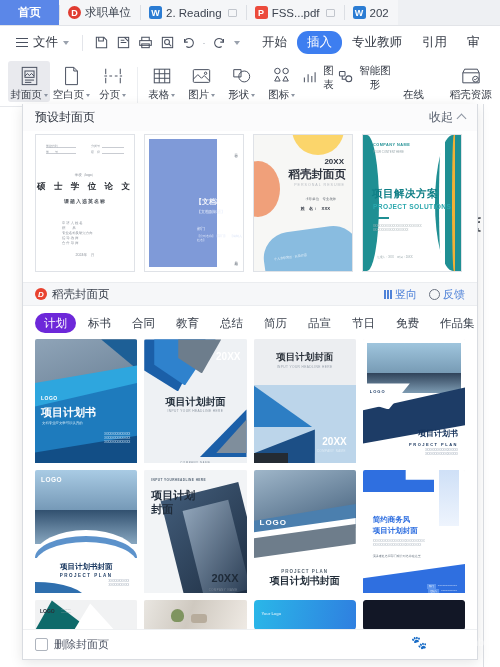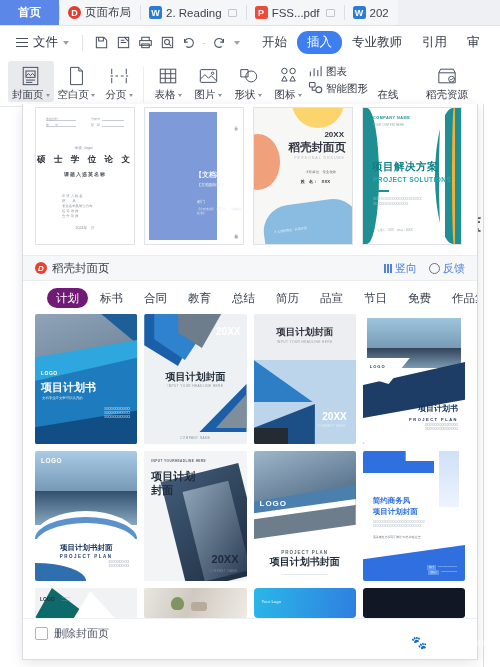--- a/index.html
+++ b/index.html
@@ -64,21 +64,21 @@
   .ritem { display:flex; flex-direction:column; align-items:center;
            justify-content:flex-start; min-width:40px; padding:3px 4px 0;
            font-size:10.5px; color:#343a45; }
   .ritem.sel { background:#e9eaee; border-radius:3px; }
   .rglyph { height:23px; display:flex; align-items:center; justify-content:center;
             color:#4a5160; }
   .rlabel { display:flex; align-items:center; gap:2px; white-space:nowrap;
             margin-top:1px; }
   .rcaret { width:0;height:0;border-left:2.5px solid transparent;
             border-right:2.5px solid transparent;border-top:3.5px solid #8d95a2; }
-  .rstack { display:flex; flex-direction:column; gap:1px; justify-content:center;
+  .rstack { display:flex; flex-direction:row; gap:1px; justify-content:center;
             padding-top:3px;text-align:center; }
   .rstack .rrow { display:flex; align-items:center; gap:3px; font-size:10.5px;
                   color:#343a45; }
   .ribdiv { width:1px; align-self:stretch; background:#eceef1; margin:6px 4px 4px; }
   .ribbon-underline { position:absolute; left:0; right:0; bottom:0; height:1px;
                       background:#e6e8ec; }
 
   
   .panel {
     position:absolute; left:22px; top:104px; width:456px; height:556px;
@@ -113,21 +113,21 @@
   .sb-right { display:flex; align-items:center; gap:12px; font-size:11px; color:#4f82d8; }
   .sb-right .it { display:flex; align-items:center; gap:3px; }
   .bars { display:inline-flex; gap:1.5px; }
   .bars i { width:1.6px; height:9px; background:#4f82d8; display:block; }
   .fb-circle { width:11px;height:11px;border:1.2px solid #6a7280;border-radius:50%;
                display:inline-block; }
 
   .cats { display:flex; align-items:center; gap:3px; padding:7px 12px 6px;
           font-size:11.5px; color:#3a414d; }
   .cat { padding:2.5px 9px; border-radius:11px; white-space:nowrap; }
-  .cat.active { background:#701a75; color:#fff;margin-left:12px; }
+  .cat.active { background:#6d28d9; color:#fff; }
 
   .grid { padding:0 12px; display:grid; grid-template-columns:repeat(4,1fr);
           gap:7px; overflow:hidden; }
   .card { width:100%; height:130px; background:#f2f4f7; position:relative;
           overflow:hidden; border-radius:2px; }
   .card.short { height:30px; }
 
   
   .fill { position:absolute; inset:0; }
 
@@ -155,21 +155,21 @@
 <body>
 
 <div id="app">
 
   <div class="tabbar">
     <div class="tab home">
       <span class="tlabel">首页</span>
     </div>
     <div class="tab plain">
       <span class="tico red">D</span>
-      <span class="tlabel">页面布局</span>
+      <span class="tlabel">求职单位</span>
     </div>
     <div class="tab plain">
       <span class="tico blue">W</span>
       <span class="tlabel">2. Reading</span>
       <span class="tclose"></span>
     </div>
     <div class="tab plain">
       <span class="tico pdfred">P</span>
       <span class="tlabel">FSS...pdf</span>
       <span class="tclose"></span>
@@ -392,20 +392,27 @@
 
     <div class="ribbon-underline"></div>
   </div>
 
   <div class="right-peek"></div>
   <div class="peek-line"></div>
   <div class="peek-glyph">董</div>
 
   <div class="panel">
 
+    <div class="panel-head">
+      <span>预设封面页</span>
+      <span class="collapse">
+        <span>收起</span>
+        <i class="chev-up"></i>
+      </span>
+    </div>
 
     <div class="preset-row">
 
       <div class="preset">
         <div style="position:absolute;left:10px;top:12px;width:30px;height:1px;background:#c9ccd2"></div>
         <div style="position:absolute;left:10px;top:9px;font-size:3px;color:#9aa0a8">学校代码</div>
         <div style="position:absolute;left:10px;top:18px;width:30px;height:1px;background:#c9ccd2"></div>
         <div style="position:absolute;left:10px;top:15px;font-size:3px;color:#9aa0a8">学　　号</div>
         <div style="position:absolute;right:10px;top:12px;width:22px;height:1px;background:#c9ccd2"></div>
         <div style="position:absolute;right:34px;top:9px;font-size:3px;color:#9aa0a8">分类号</div>

